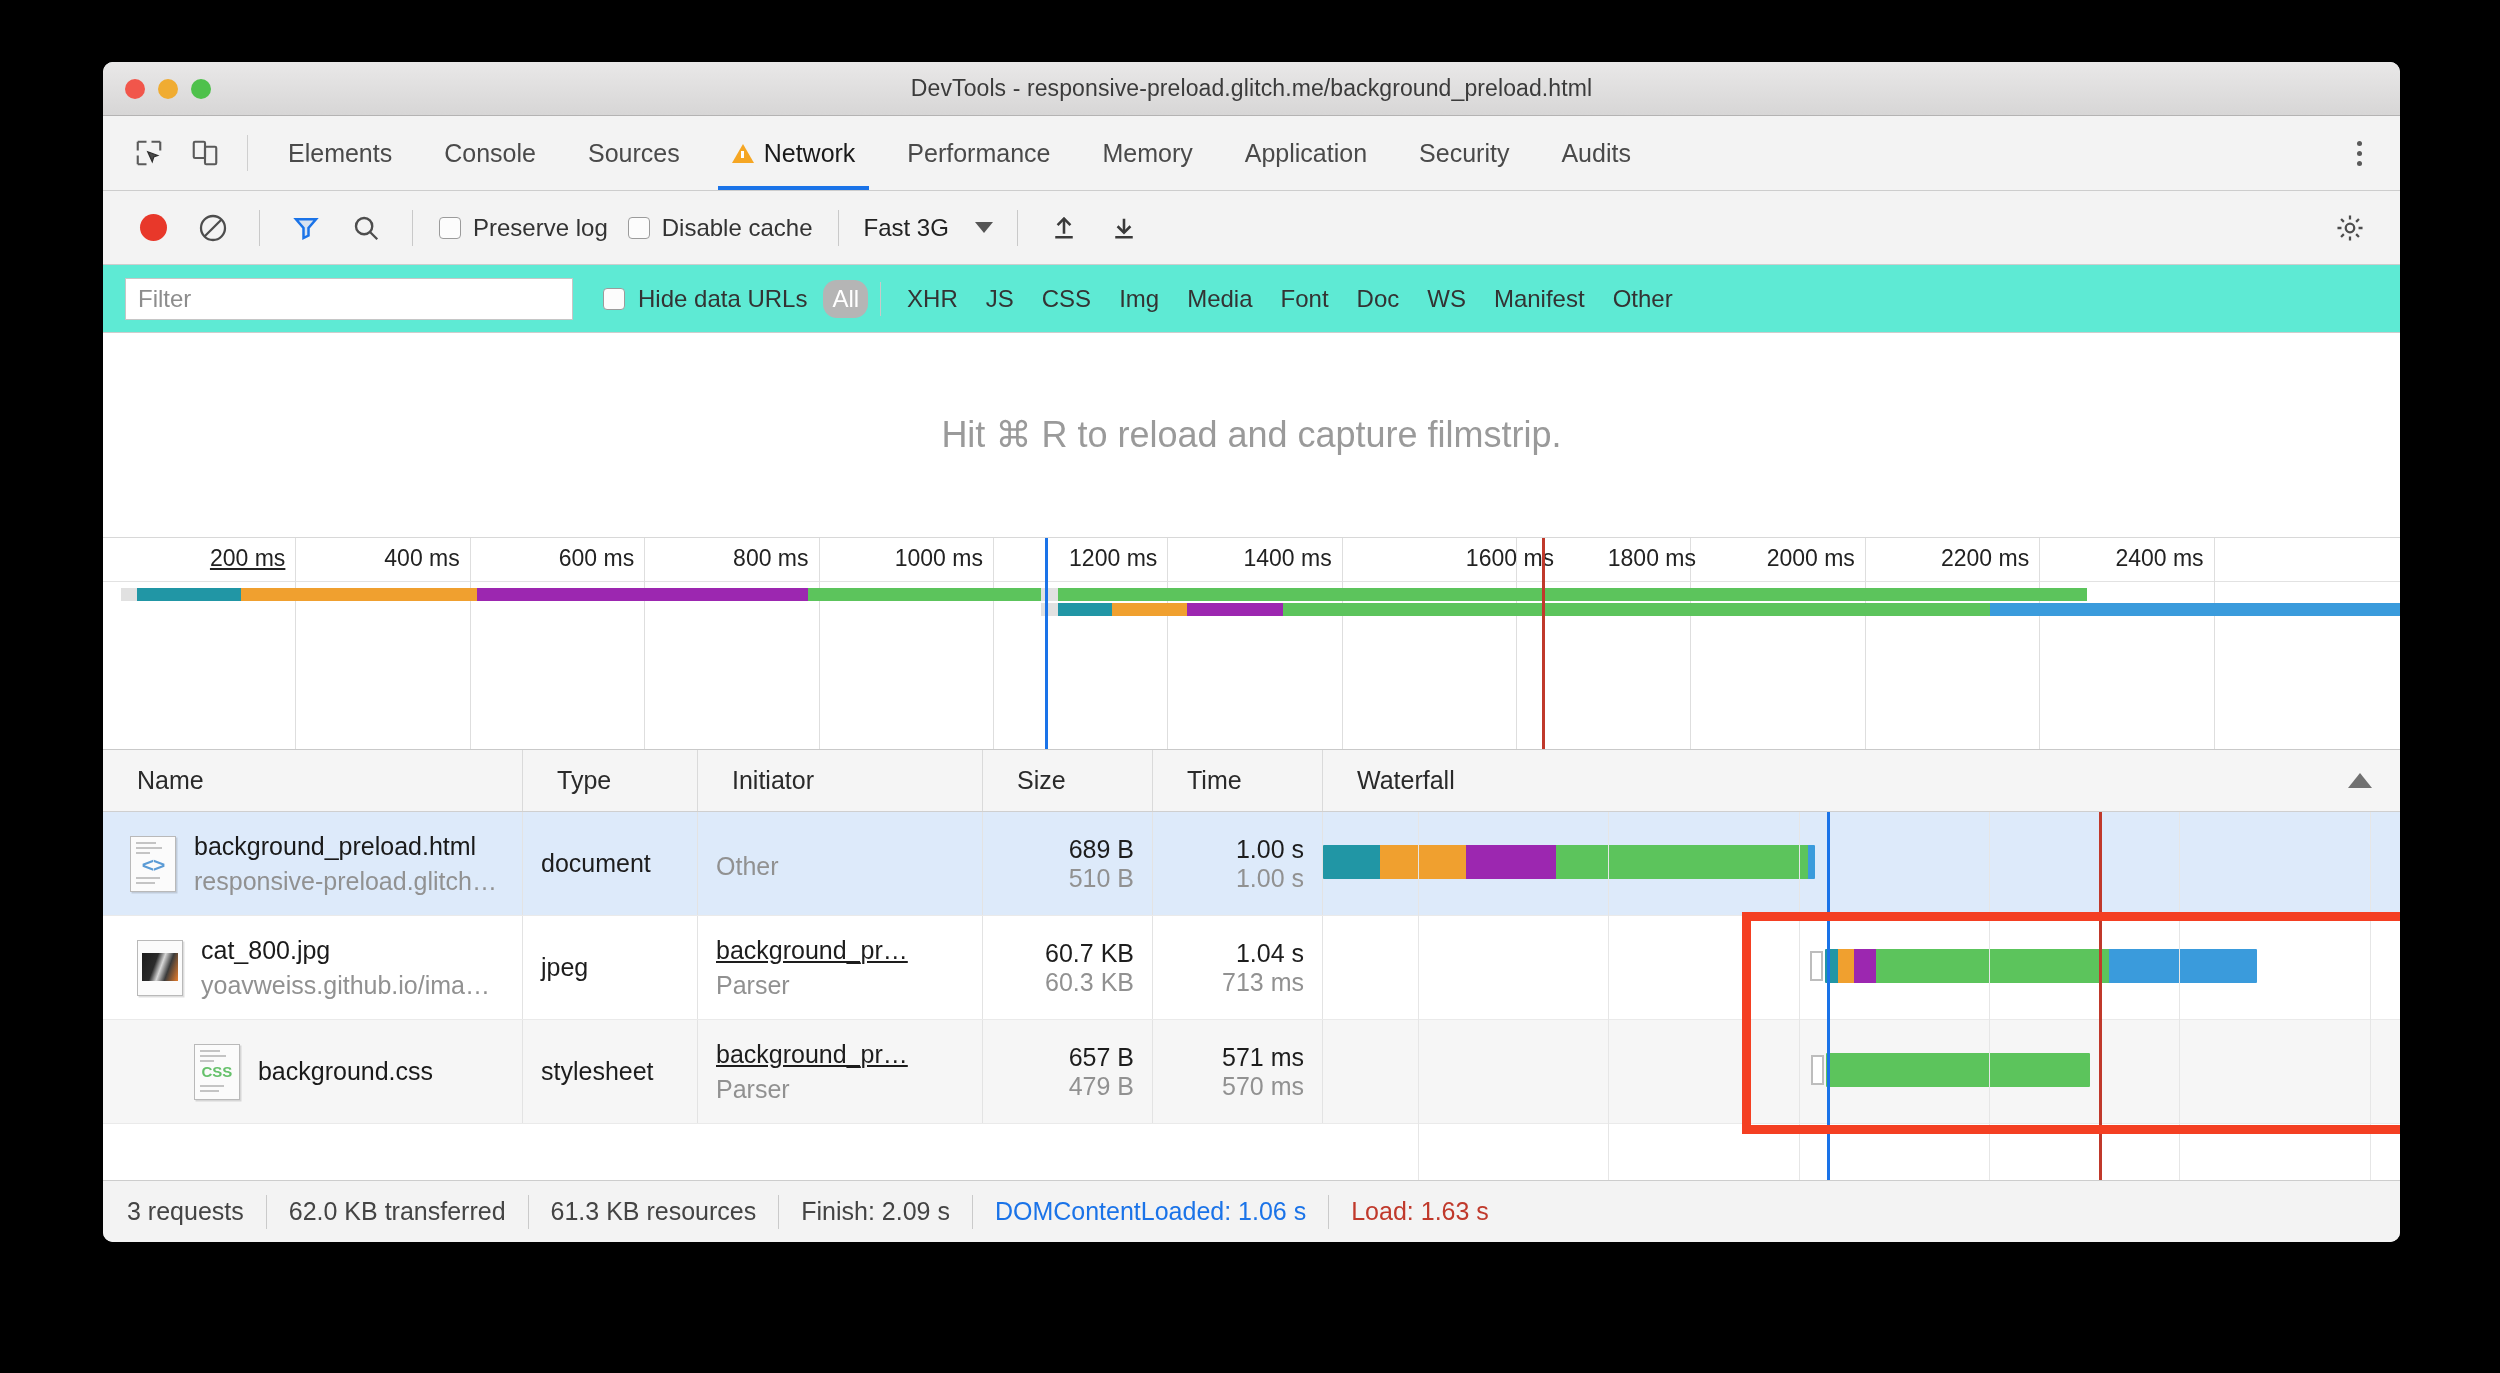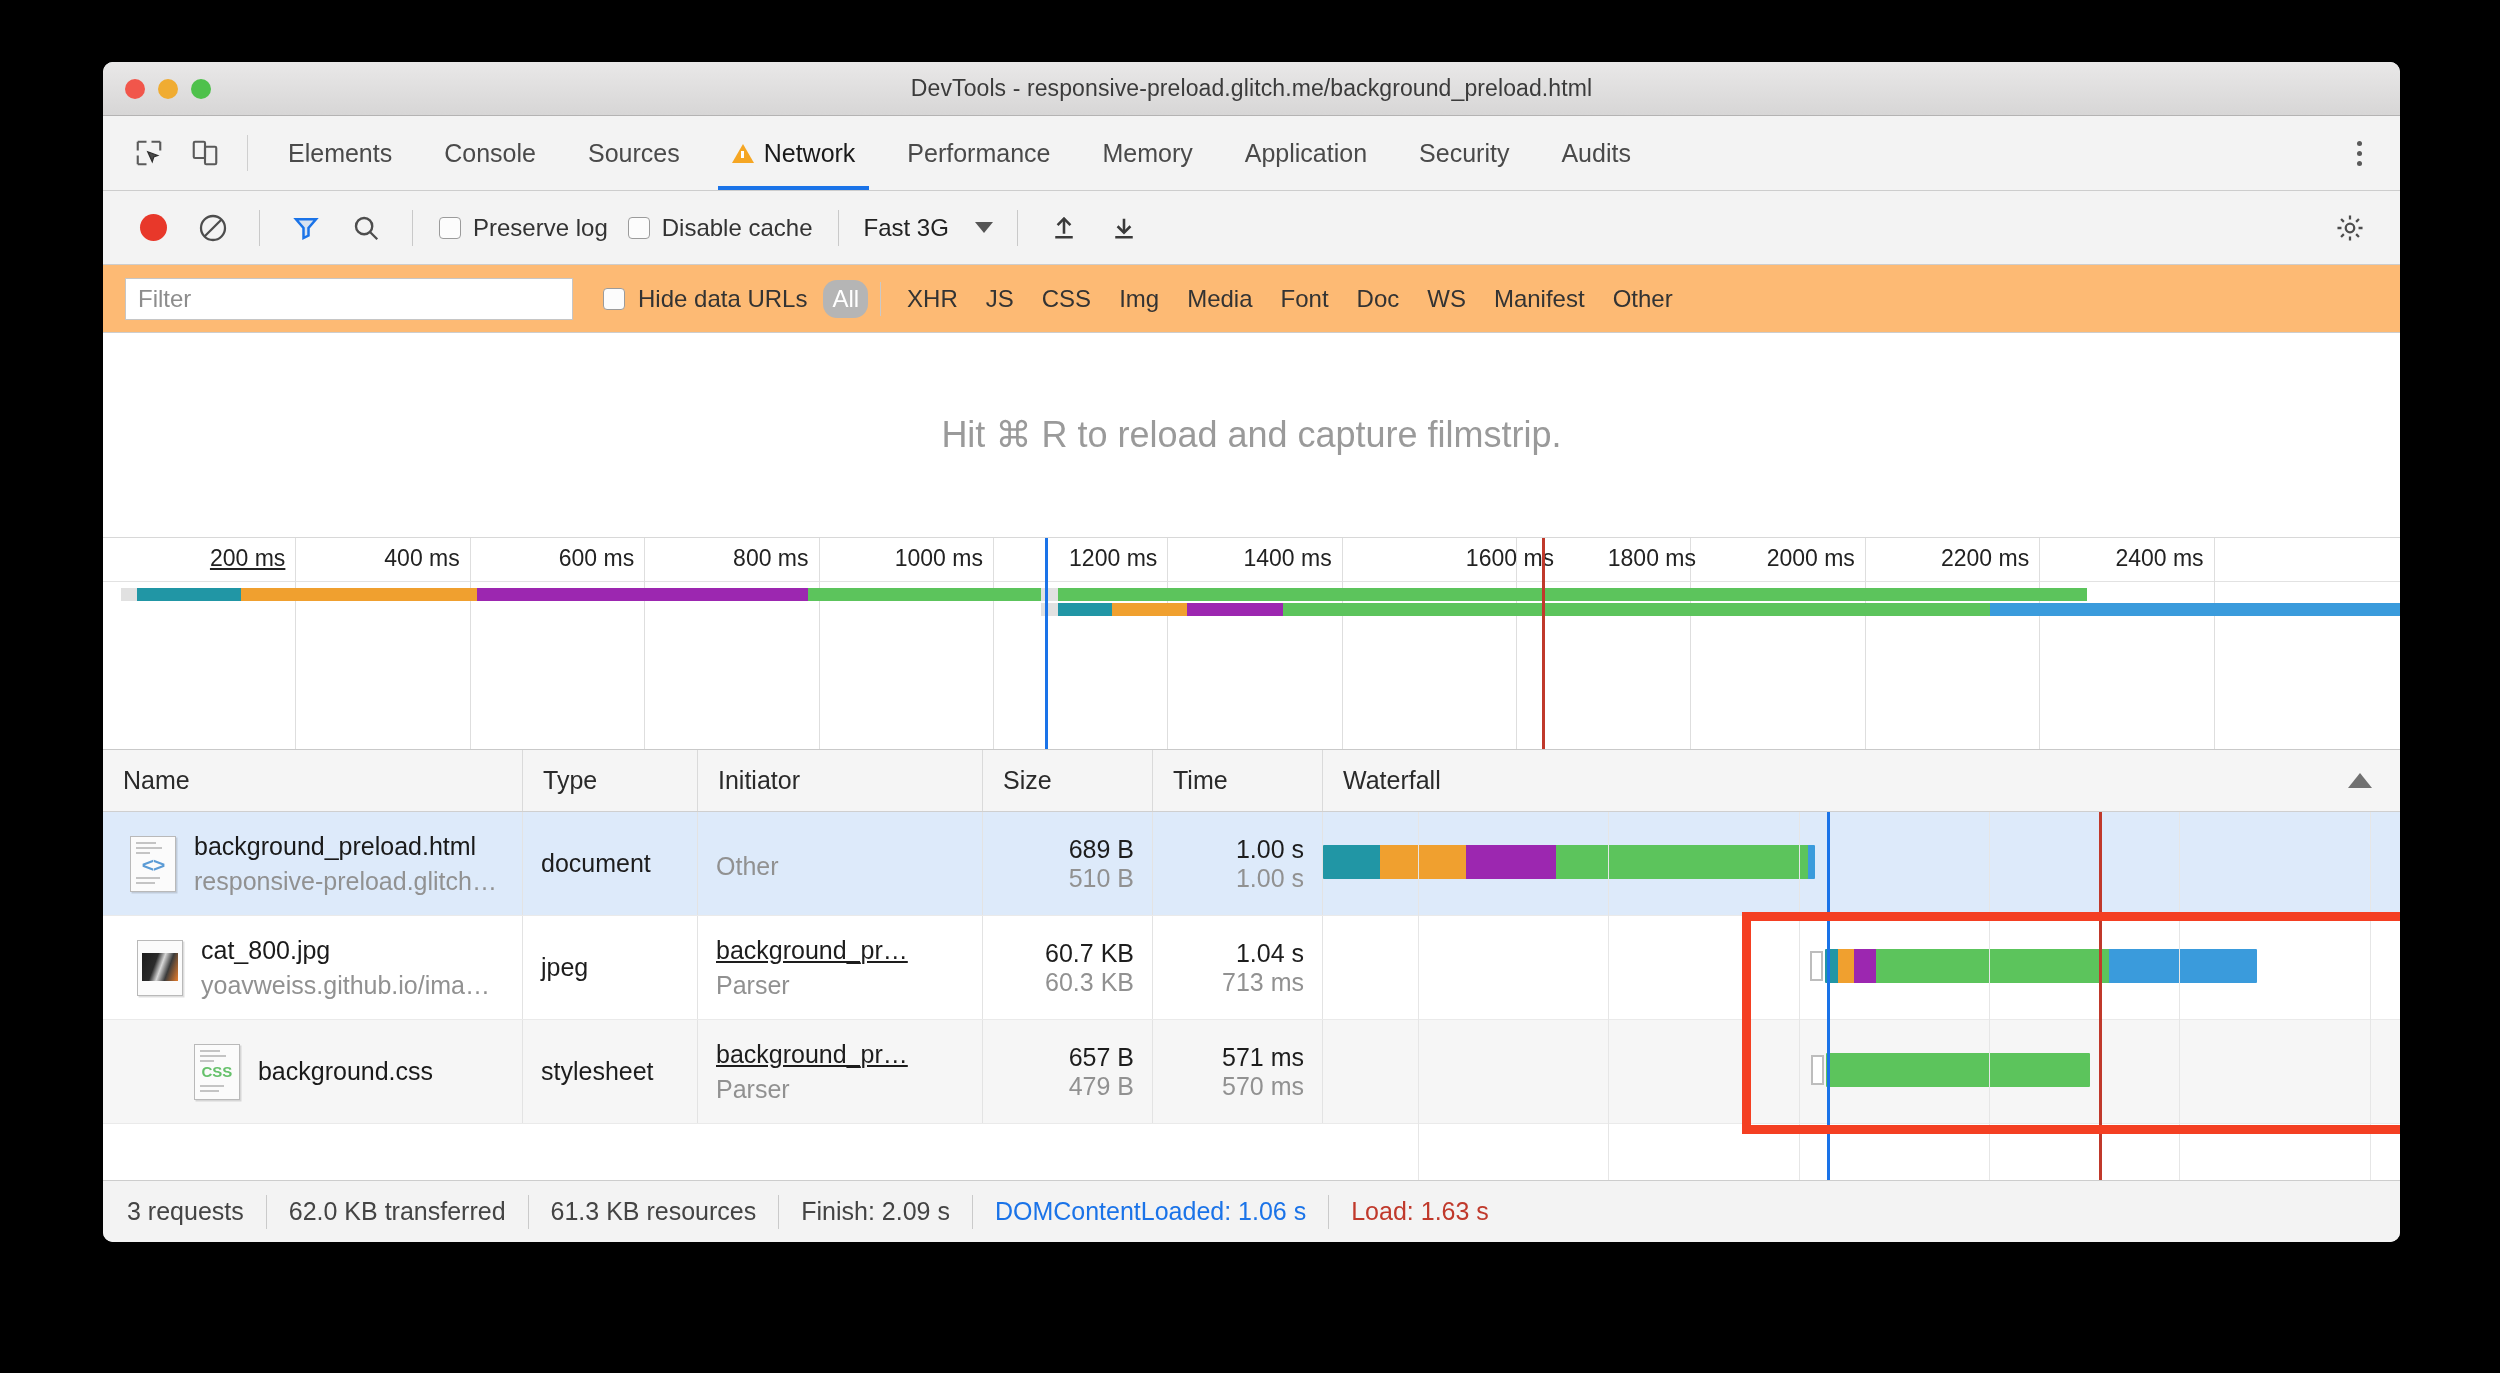--- a/index.html
+++ b/index.html
@@ -151,21 +151,21 @@
     border-left:9px solid transparent;
     border-right:9px solid transparent;
     border-top:11px solid #555;
   }
   #toolbar-right { margin-left:auto; display:flex; align-items:center; }
 
   
   #filterbar {
     height: 68px;
     flex: 0 0 68px;
-    background: #fdba74;
+    background: #5eead4;
     border-bottom: 1px solid #cdcdcd;
     display: flex;
     align-items: center;
     padding: 0 22px;
   }
   #filter-input {
     width: 448px; height: 42px;
     background: #fff;
     border: 1px solid #c6c6c6;
     font-size: 24px;
@@ -233,21 +233,21 @@
     height: 62px; flex: 0 0 62px;
     background: #f5f5f5;
     border-bottom: 1px solid #cfcfcf;
     display: flex; align-items: center;
   }
   .th {
     font-size: 25px; color: #2a2a2a;
     border-right: 1px solid #dadada;
     height: 100%;
     display:flex; align-items:center;
-    padding-left: 20px;
+    padding-left: 34px;
     cursor: pointer;
     position: relative;
   }
   .th.last { border-right: none; flex: 1 1 auto; }
   .sortarrow {
     position:absolute; right: 28px;
     width:0;height:0;
     border-left:12px solid transparent;
     border-right:12px solid transparent;
     border-bottom:15px solid #717171;

